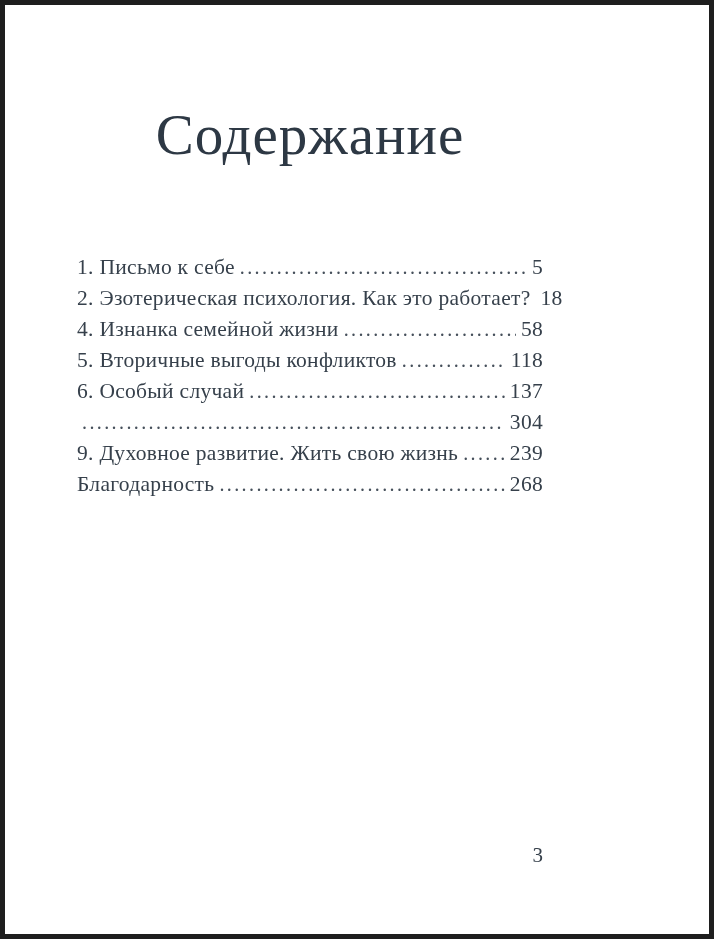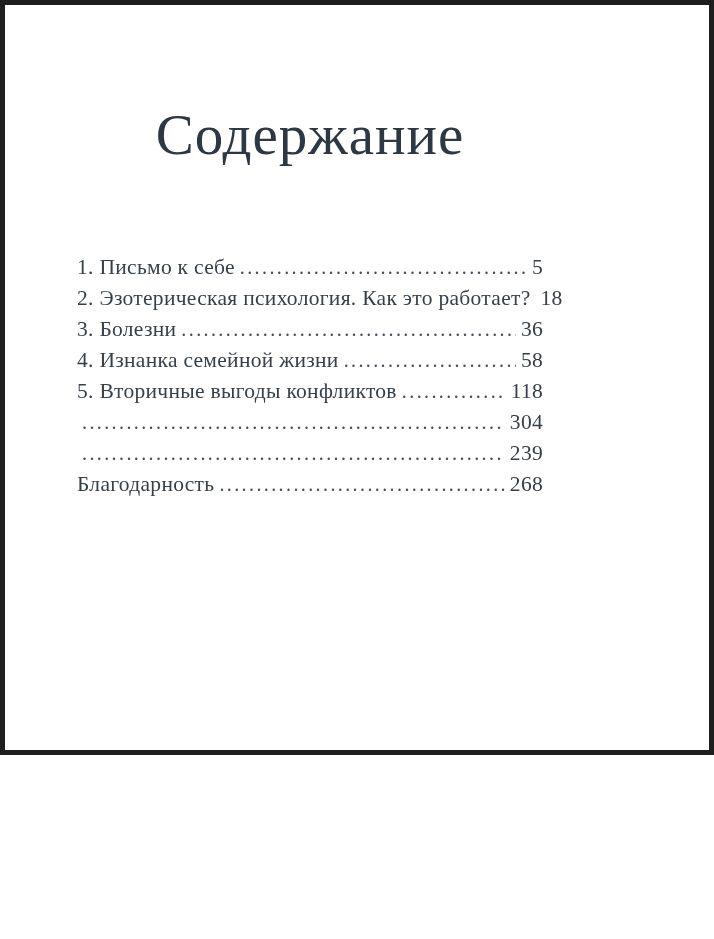--- a/index.html
+++ b/index.html
@@ -3,21 +3,21 @@
 <meta charset="utf-8">
 <style>
   html, body {
     margin: 0;
     padding: 0;
     background: #ffffff;
   }
   .sheet {
     position: relative;
     width: 714px;
-    height: 755px;
+    height: 939px;
     box-sizing: border-box;
     background: #ffffff;
     border: 5px solid #1e1e1e;
     overflow: hidden;
     font-family: "Liberation Serif", "DejaVu Serif", serif;
     color: #36404b;
   }
   .content {
     position: absolute;
     left: 72px;
@@ -88,46 +88,47 @@
     <span class="toc-leader"></span>
     <span class="toc-page">5</span>
   </li>
 
   <li class="toc-row">
     <span class="toc-label">2. Эзотерическая психология. Как это работает?</span>
     <span class="toc-leader"></span>
     <span class="toc-page">18</span>
   </li>
 
-  <li class="toc-row">
-    <span class="toc-label">3. Болезни</span>
-    <span class="toc-leader"></span>
-    <span class="toc-page">36</span>
-  </li>
 
   <li class="toc-row">
     <span class="toc-label">4. Изнанка семейной жизни</span>
     <span class="toc-leader"></span>
     <span class="toc-page">58</span>
   </li>
 
   <li class="toc-row">
     <span class="toc-label">5. Вторичные выгоды конфликтов</span>
     <span class="toc-leader"></span>
     <span class="toc-page">118</span>
   </li>
 
+  <li class="toc-row">
+    <span class="toc-label">6. Особый случай</span>
+    <span class="toc-leader"></span>
+    <span class="toc-page">137</span>
+  </li>
 
 
   <li class="toc-row">
     <span class="toc-leader"></span>
     <span class="toc-page">304</span>
   </li>
 
   <li class="toc-row">
+    <span class="toc-label">9. Духовное развитие. Жить свою жизнь</span>
     <span class="toc-leader"></span>
     <span class="toc-page">239</span>
   </li>
 
   <li class="toc-row">
     <span class="toc-label">Благодарность</span>
     <span class="toc-leader"></span>
     <span class="toc-page">268</span>
   </li>
 </ul>

